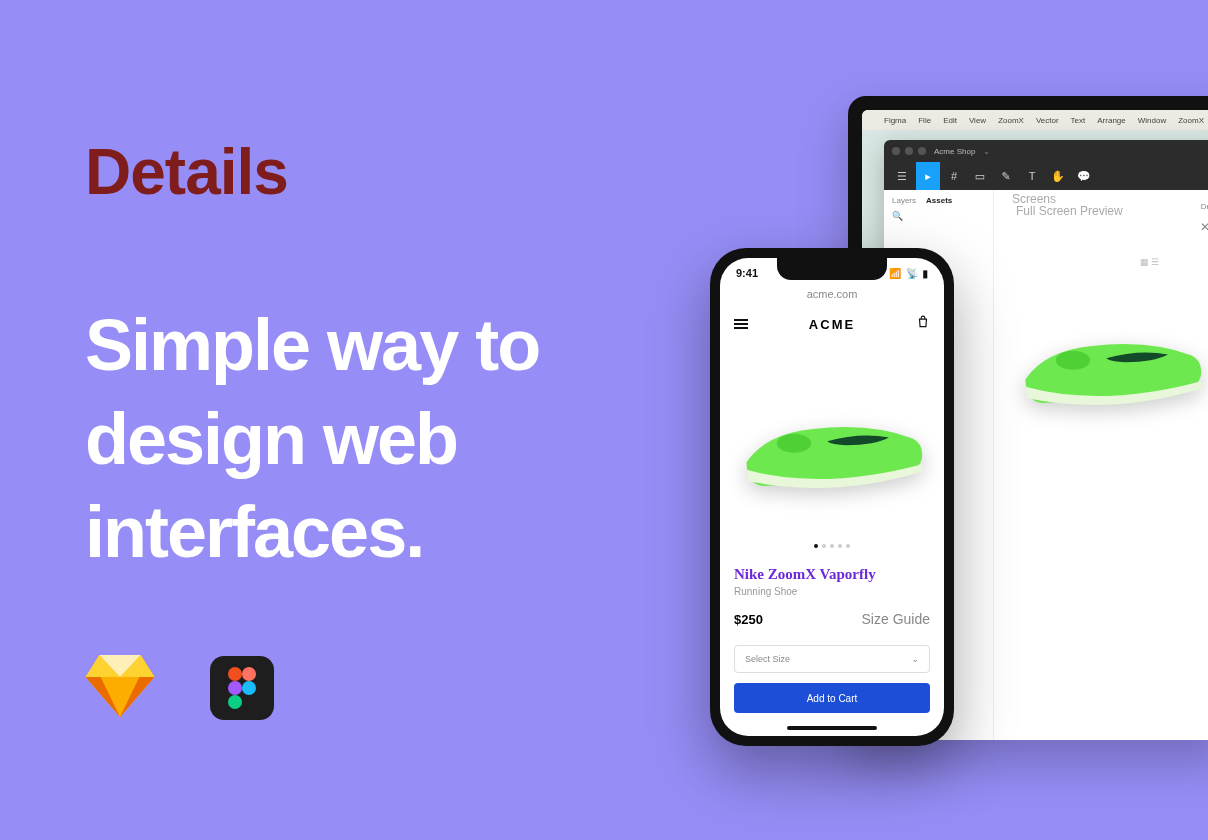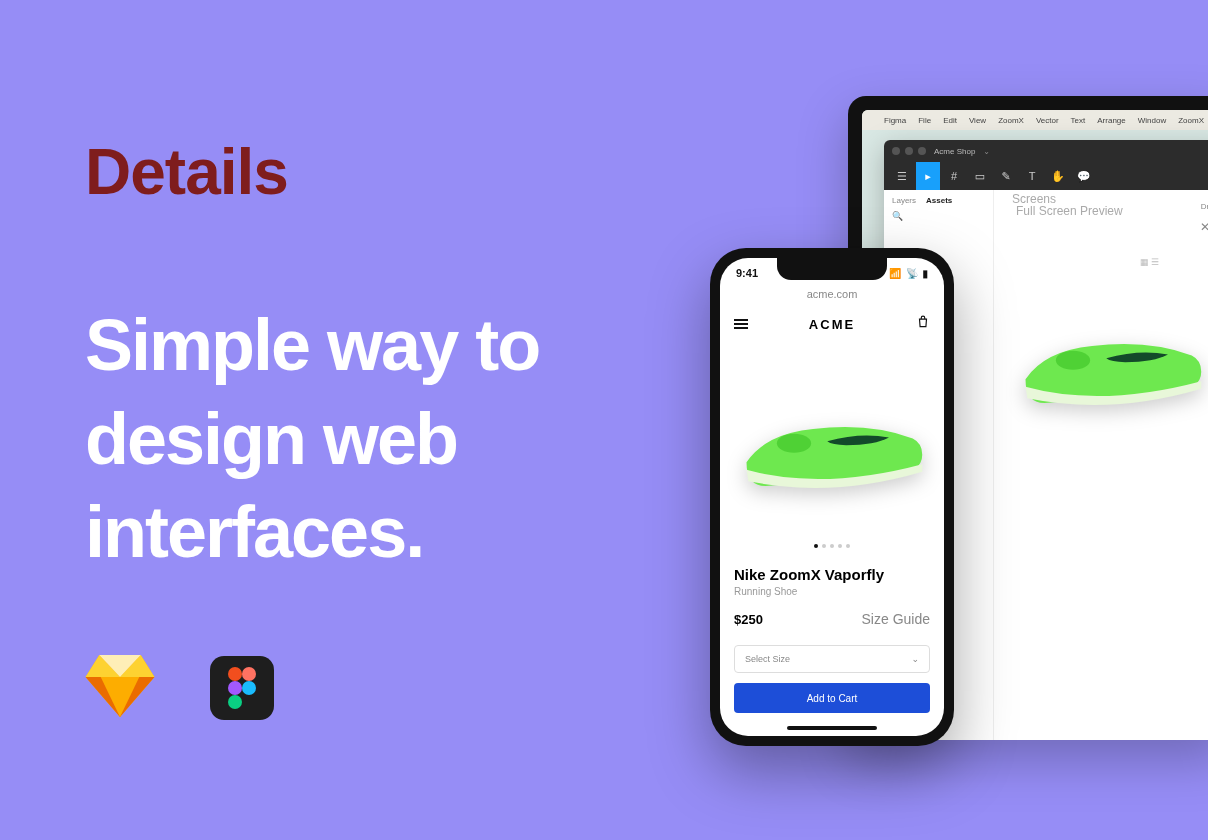--- a/index.html
+++ b/index.html
@@ -284,21 +284,21 @@
     gap: 4px;
   }
   .dots span { width:4px; height:4px; border-radius:50%; background:#ccc; }
   .dots span.active { background:#111; }
   .product-info {
     position: absolute;
     top: 308px;
     left: 14px;
     right: 14px;
   }
-  .product-name { font-size: 15px; font-weight: 700; color:#000000; }
+  .product-name { font-size: 15px; font-weight: 700; color:#6d28d9;font-family:Liberation Serif, serif; }
   .product-sub { font-size: 10px; color:#999; margin-top: 3px; }
   .price-row { display:flex; justify-content:space-between; align-items:center; margin-top: 14px; gap: 12px; }
   .price { font-size: 13px; font-weight: 700; }
   .size-guide { font-size: 14px; color:#888; }
   .select {
     margin-top: 18px;
     border: 1px solid #ddd;
     border-radius: 4px;
     height: 28px;
     display:flex;

